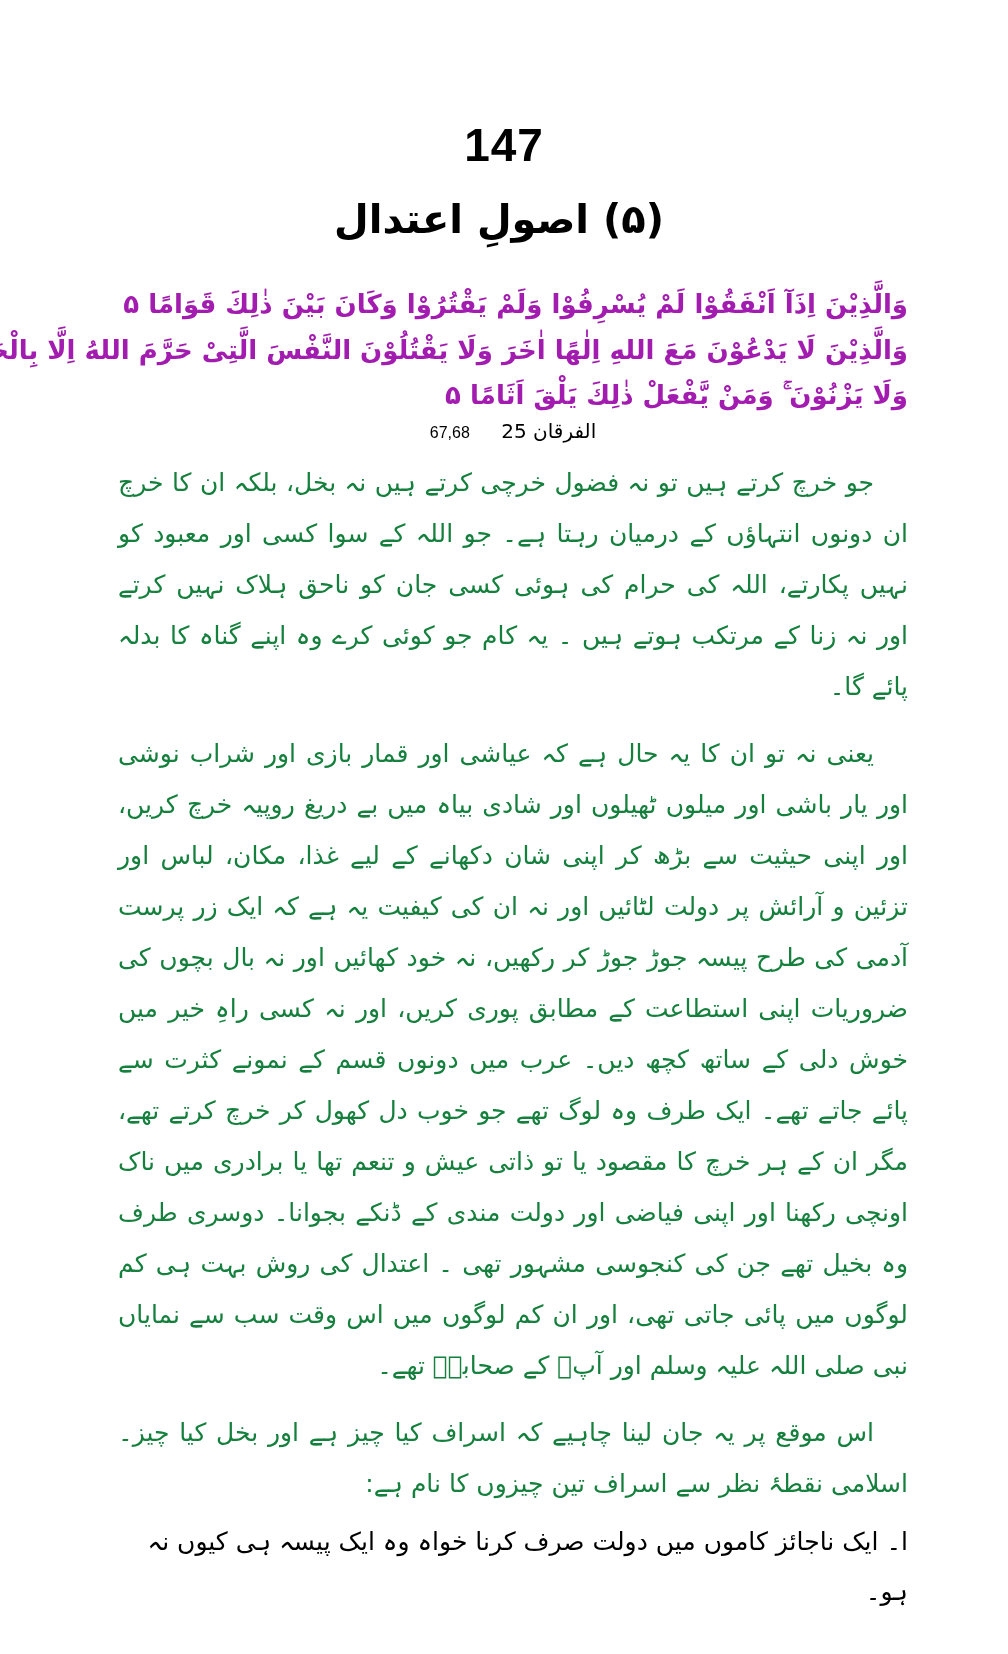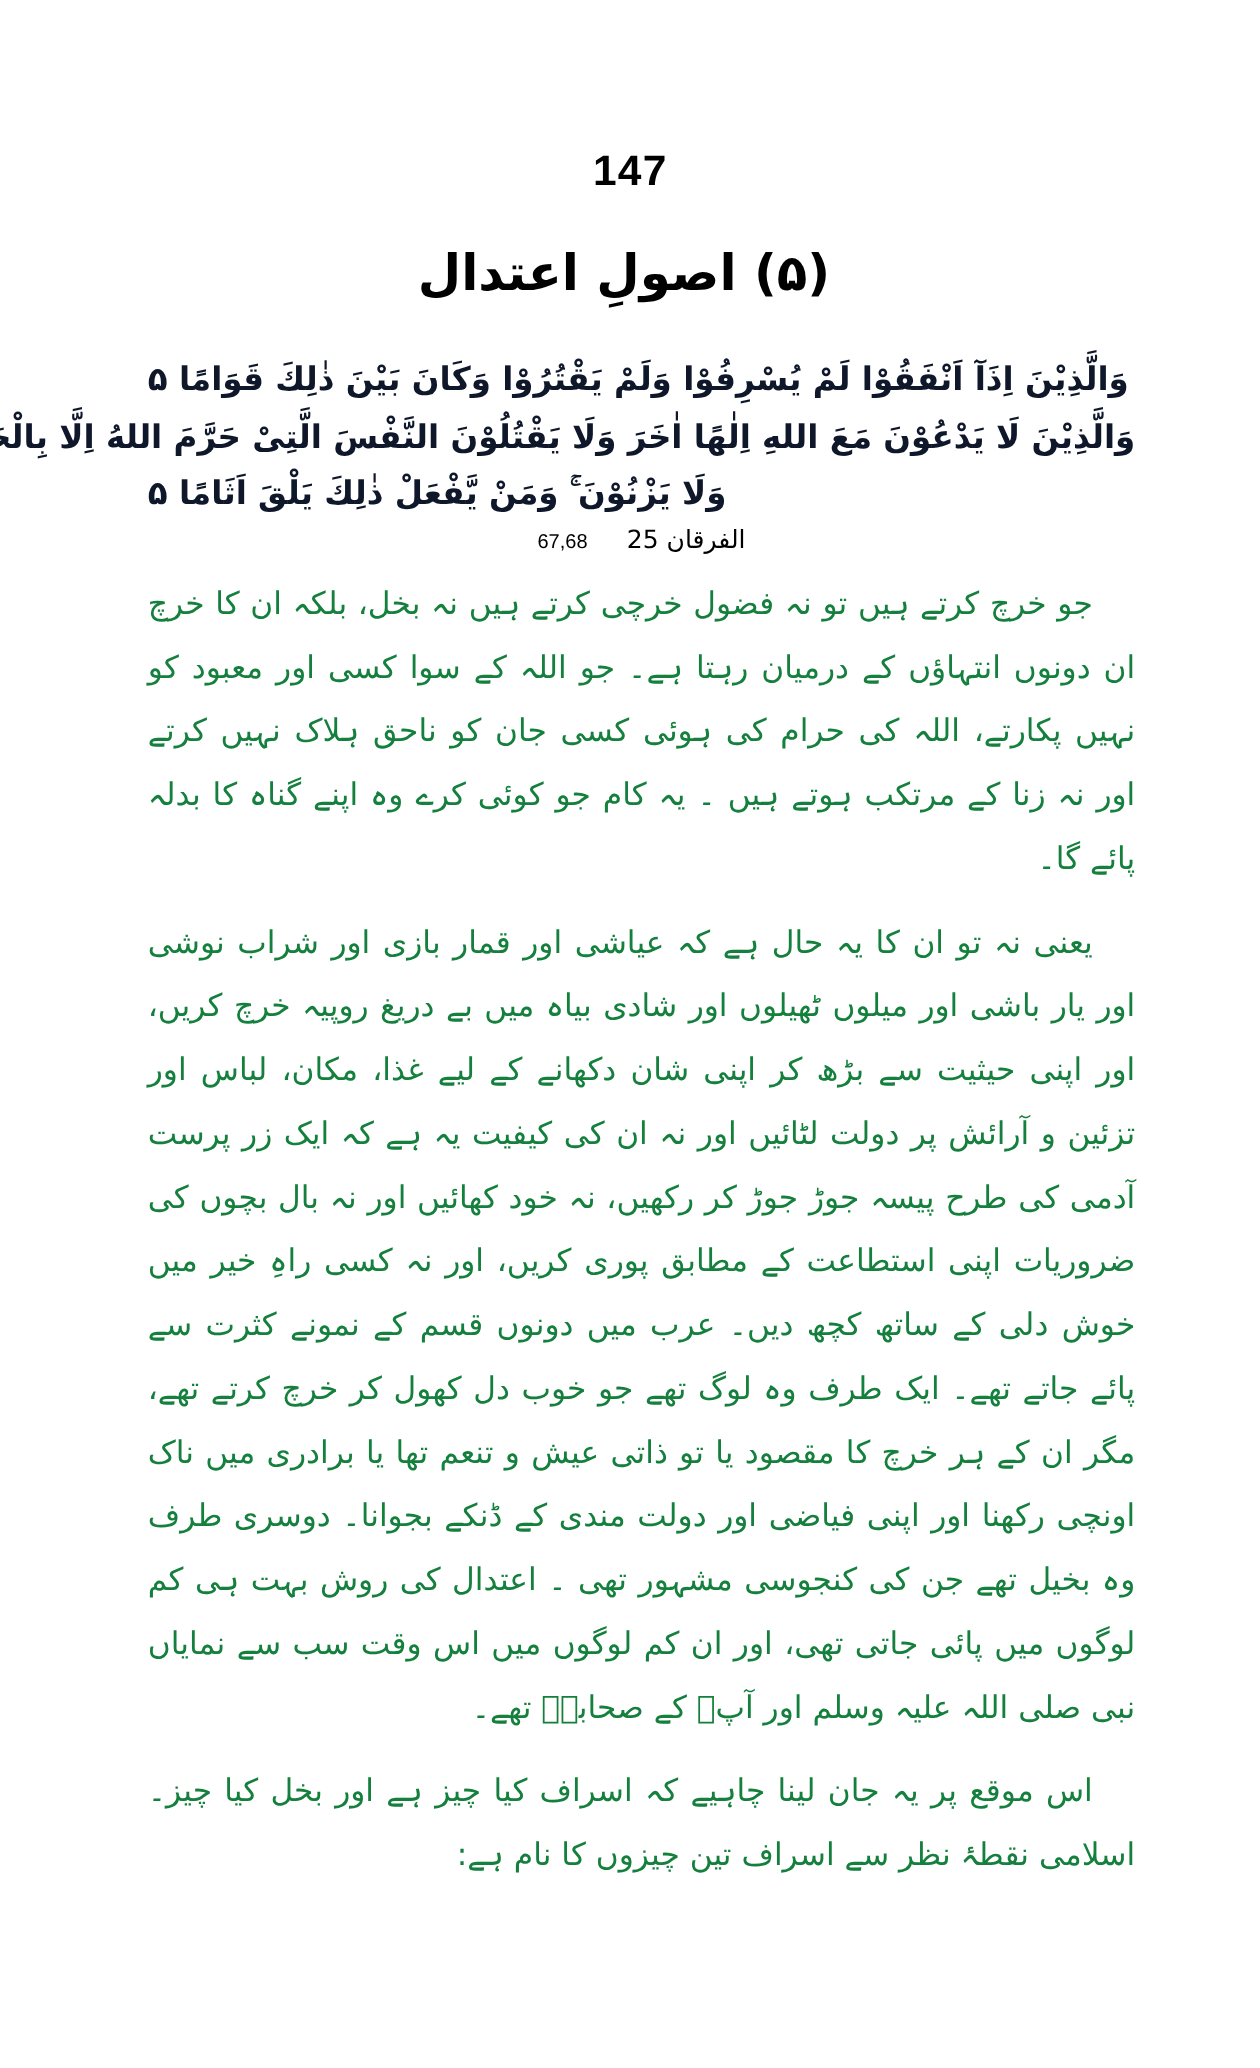--- a/index.html
+++ b/index.html
@@ -18,21 +18,21 @@
     overflow: hidden;
   }
 
   .page-number {
     position: absolute;
     top: 118px;
     left: 0;
     right: 0;
     text-align: center;
     font-family: "Liberation Sans", sans-serif;
-    font-size: 34px;
+    font-size: 46px;
     font-weight: bold;
     letter-spacing: 1px;
     color: #000;
   }
 
   .heading {
     position: absolute;
     top: 196px;
     left: 0;
     right: 10px;
@@ -49,26 +49,26 @@
     position: absolute;
     top: 282px;
     left: 118px;
     width: 790px;
     direction: rtl;
     text-align: right;
   }
 
   .quran {
     direction: rtl;
-    text-align: left;
+    text-align: right;
     font-family: "DejaVu Sans", sans-serif;
     font-size: 26px;
     font-weight: bold;
     line-height: 1.75;
-    color: #0f172a;
+    color: #a21caf;
     margin: 0 0 2px 0;
   }
   .quran .line {
     display: block;
     white-space: nowrap;
   }
 
   .ref-line {
     direction: rtl;
     text-align: center;
@@ -135,15 +135,16 @@
       <span class="ref-sura">الفرقان 25</span>
       <span class="ref-nums">67,68</span>
     </div>
 
     <p class="para indent">جو خرچ کرتے ہیں تو نہ فضول خرچی کرتے ہیں نہ بخل، بلکہ ان کا خرچ ان دونوں انتہاؤں کے درمیان رہتا ہے۔ جو اللہ کے سوا کسی اور معبود کو نہیں پکارتے، اللہ کی حرام کی ہوئی کسی جان کو ناحق ہلاک نہیں کرتے اور نہ زنا کے مرتکب ہوتے ہیں ۔ یہ کام جو کوئی کرے وہ اپنے گناہ کا بدلہ پائے گا۔</p>
 
     <p class="para indent">یعنی نہ تو ان کا یہ حال ہے کہ عیاشی اور قمار بازی اور شراب نوشی اور یار باشی اور میلوں ٹھیلوں اور شادی بیاہ میں بے دریغ روپیہ خرچ کریں، اور اپنی حیثیت سے بڑھ کر اپنی شان دکھانے کے لیے غذا، مکان، لباس اور تزئین و آرائش پر دولت لٹائیں اور نہ ان کی کیفیت یہ ہے کہ ایک زر پرست آدمی کی طرح پیسہ جوڑ جوڑ کر رکھیں، نہ خود کھائیں اور نہ بال بچوں کی ضروریات اپنی استطاعت کے مطابق پوری کریں، اور نہ کسی راہِ خیر میں خوش دلی کے ساتھ کچھ دیں۔ عرب میں دونوں قسم کے نمونے کثرت سے پائے جاتے تھے۔ ایک طرف وہ لوگ تھے جو خوب دل کھول کر خرچ کرتے تھے، مگر ان کے ہر خرچ کا مقصود یا تو ذاتی عیش و تنعم تھا یا برادری میں ناک اونچی رکھنا اور اپنی فیاضی اور دولت مندی کے ڈنکے بجوانا۔ دوسری طرف وہ بخیل تھے جن کی کنجوسی مشہور تھی ۔ اعتدال کی روش بہت ہی کم لوگوں میں پائی جاتی تھی، اور ان کم لوگوں میں اس وقت سب سے نمایاں نبی صلی اللہ علیہ وسلم اور آپؐ کے صحابہؓ تھے۔</p>
 
     <p class="para indent tight">اس موقع پر یہ جان لینا چاہیے کہ اسراف کیا چیز ہے اور بخل کیا چیز۔ اسلامی نقطۂ نظر سے اسراف تین چیزوں کا نام ہے:</p>
 
+    <p class="item">ا۔ ایک ناجائز کاموں میں دولت صرف کرنا خواہ وہ ایک پیسہ ہی کیوں نہ ہو۔</p>
 
   </div>
 </div>
 
 </body></html>

